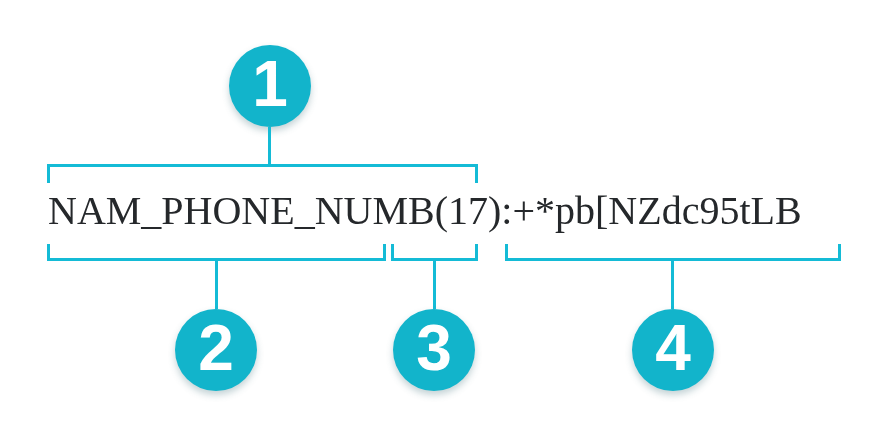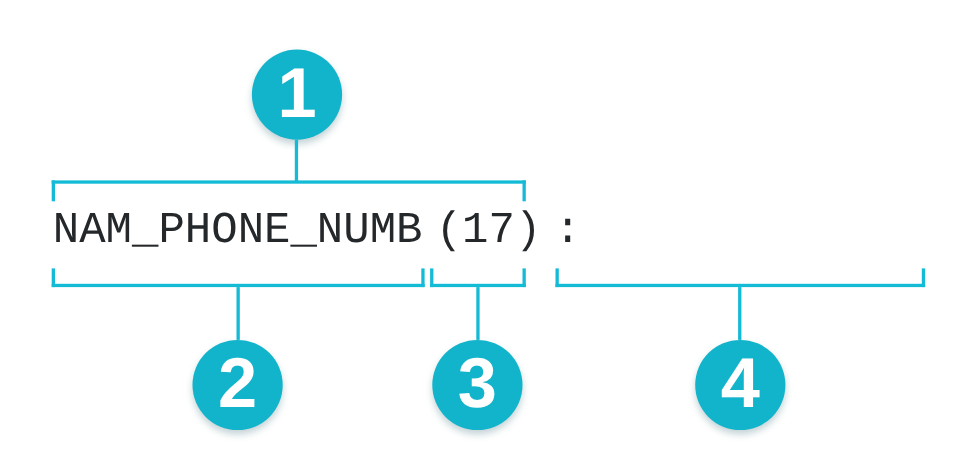--- a/index.html
+++ b/index.html
@@ -51,42 +51,41 @@
     border-right: 3px solid var(--line, #14bbd6);
     box-sizing: border-box;
   }
   .format-string {
     position: absolute;
     left: 48px;
     top: 187px;
     height: 48px;
     display: flex;
     align-items: center;
-    font-family: Liberation Mono, monospace;
+    font-family: Liberation Serif, serif;
     font-size: 40px;
     line-height: 48px;
     color: var(--text, #25282b);
     white-space: pre;
     letter-spacing: 0;
-    gap: 12px;
   }
 </style>
 </head>
 <body>
 
 <div class="stage">
 
   <div class="badge" style="left: 229px; top: 45px;">
     <span>1</span>
   </div>
   <div class="vline" style="left: 268px; top: 127px; height: 38px;"></div>
   <div class="bracket-top" style="left: 47px; top: 164px; width: 431px; height: 19px;"></div>
 
   <div class="format-string">
-    <span>NAM_PHONE_NUMB</span><span>(17)</span><span>:</span>
+    <span>NAM_PHONE_NUMB</span><span>(17)</span><span>:</span><span>+*pb[NZdc95tLB</span>
   </div>
 
   <div class="bracket-bottom" style="left: 47px; top: 244px; width: 339px; height: 17px;"></div>
   <div class="bracket-bottom" style="left: 391px; top: 244px; width: 87px; height: 17px;"></div>
   <div class="bracket-bottom" style="left: 505px; top: 244px; width: 336px; height: 17px;"></div>
 
   <div class="vline" style="left: 215px; top: 261px; height: 48px;"></div>
   <div class="vline" style="left: 433px; top: 261px; height: 48px;"></div>
   <div class="vline" style="left: 671px; top: 261px; height: 48px;"></div>
 

